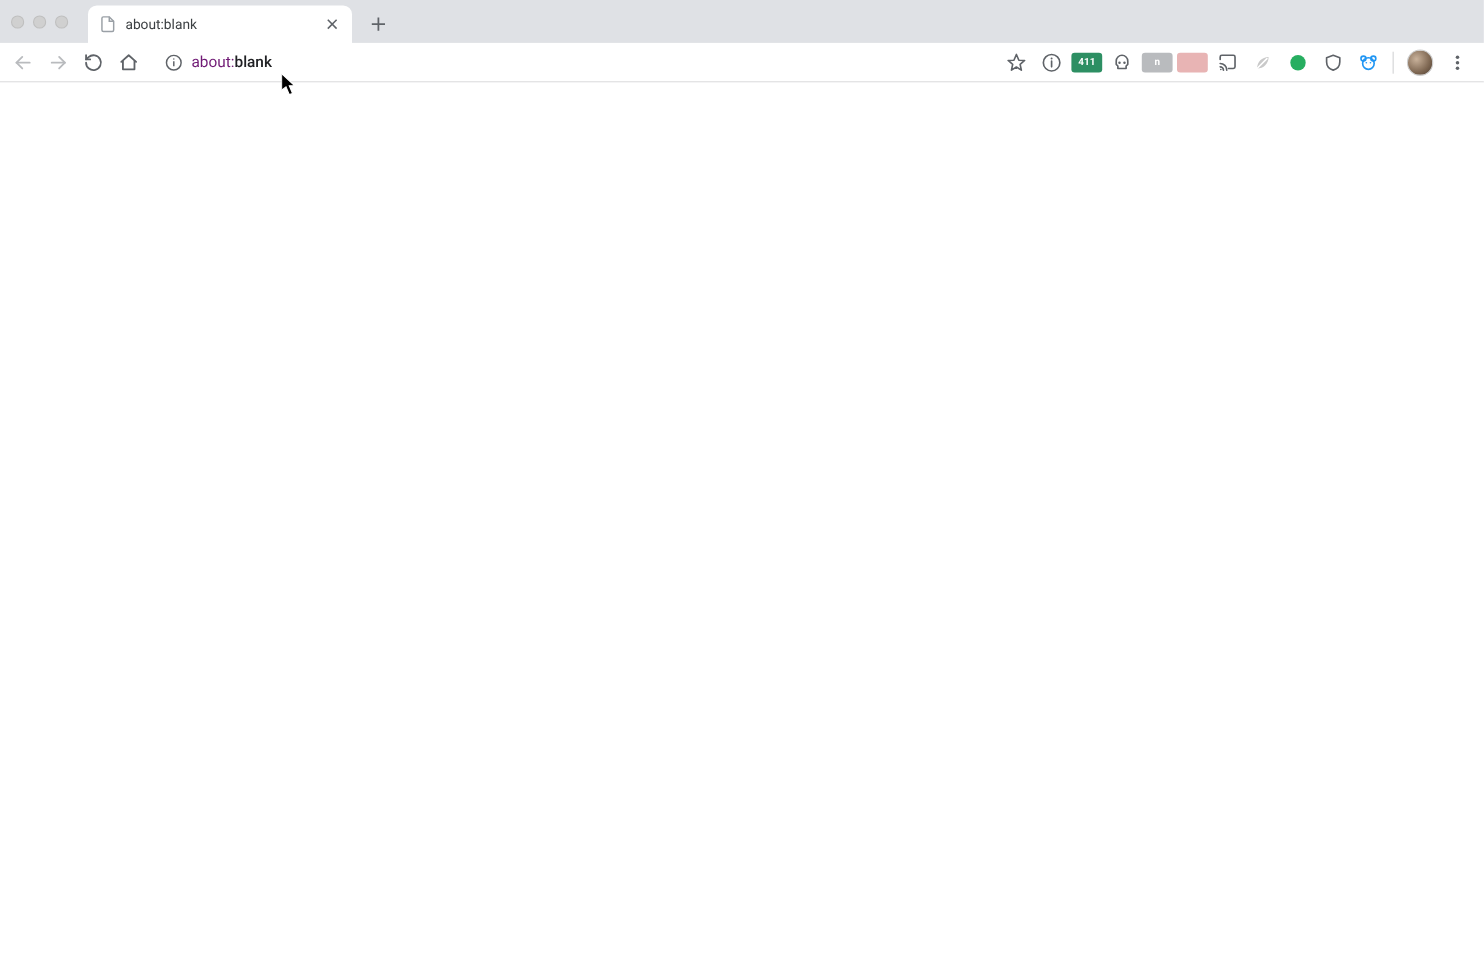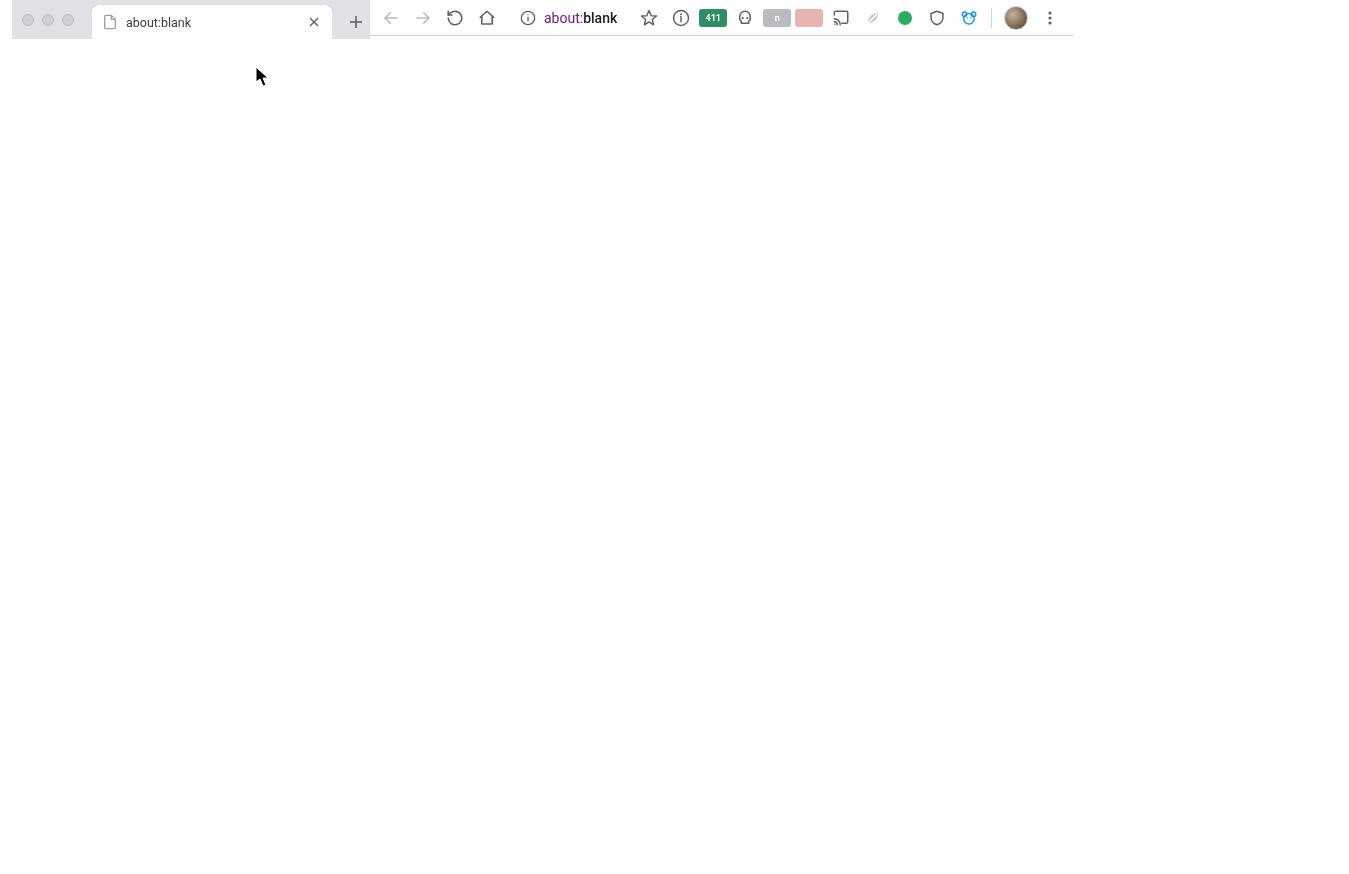--- a/index.html
+++ b/index.html
@@ -1,17 +1,17 @@
 <!DOCTYPE html>
 <html><head>
   <meta charset="utf-8">
   <style>
     * { box-sizing: border-box; margin: 0; padding: 0; }
     html, body { width: 1349px; height: 874px; font-family: -apple-system, BlinkMacSystemFont, "Segoe UI", Roboto, Helvetica, Arial, sans-serif; background: #fff; overflow: hidden; }
-    .chrome-top { display: flex; flex-direction: row; padding-left: 12px; }
+    .chrome-top { display: flex; flex-direction: column; }
     .tabstrip { height: 39px; background: #dfe1e5; display: flex; align-items: flex-end; padding-left: 80px; position: relative; }
     .traffic-lights { position: absolute; left: 10px; top: 14px; display: flex; gap: 8px; }
     .traffic-dot { width: 12px; height: 12px; border-radius: 50%; background: #d0d0d0; border: 0.5px solid #bfbfbf; }
     .tab { height: 34px; width: 240px; background: #ffffff; border-top-left-radius: 8px; border-top-right-radius: 8px; display: flex; align-items: center; padding: 0 10px; gap: 8px; font-size: 12.5px; color: #3c4043; position: relative; }
     .tab .favicon { width: 16px; height: 16px; display:flex; align-items:center; justify-content:center; }
     .tab .title { flex: 1; white-space: nowrap; overflow: hidden; text-overflow: ellipsis; }
     .tab .close { width: 16px; height: 16px; display:flex; align-items:center; justify-content:center; color:#5f6368; cursor:pointer; border-radius:50%; }
     .newtab { width: 28px; height: 28px; margin-left: 10px; margin-bottom: 3px; display:flex; align-items:center; justify-content:center; color:#5f6368; border-radius:50%; cursor:pointer; }
     .toolbar { height: 36px; background: #ffffff; border-bottom: 1px solid #d2d3d5; display:flex; align-items:center; padding: 0 6px; gap: 2px; }
     .nav-btn { width: 30px; height: 30px; display:flex; align-items:center; justify-content:center; border-radius: 50%; color:#5f6368; cursor:pointer; }

